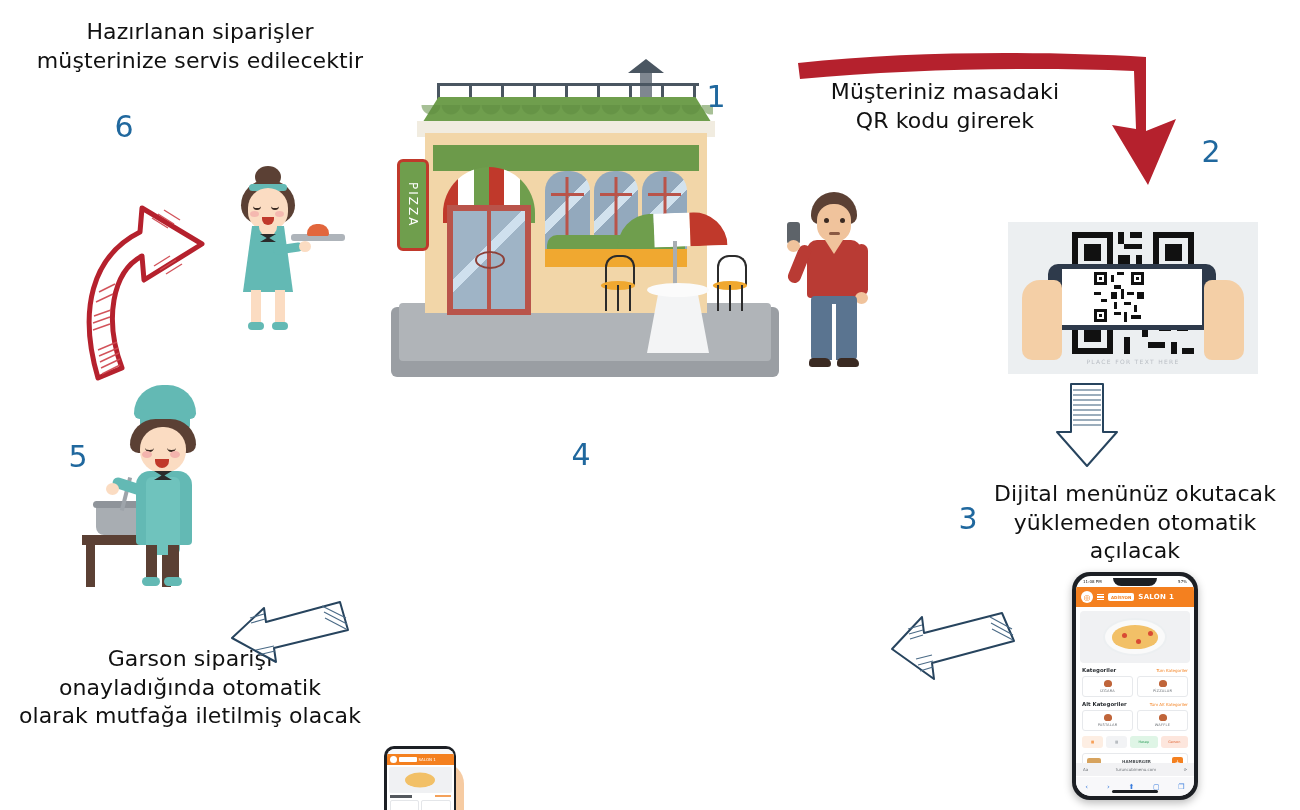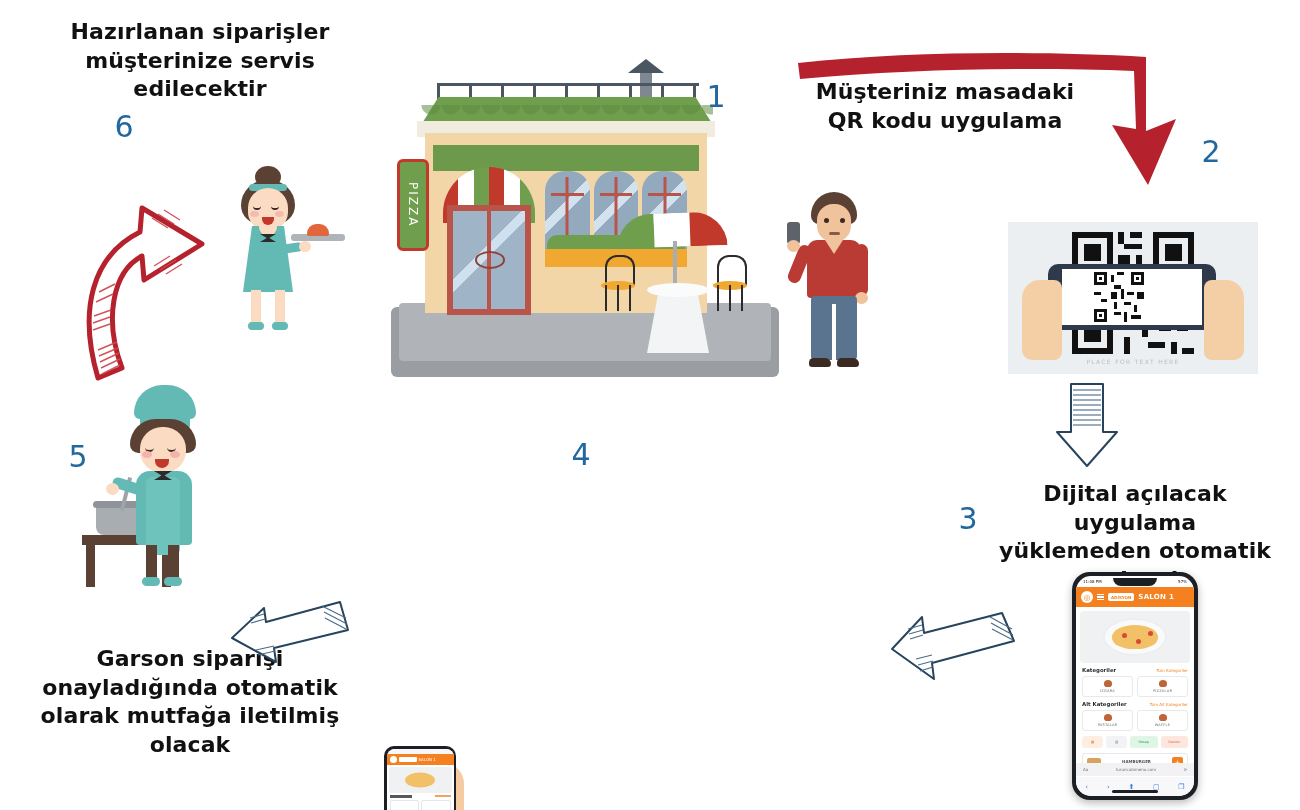--- a/index.html
+++ b/index.html
@@ -15,21 +15,21 @@
 
   
   .caption{
     font-family:"DejaVu Sans", sans-serif;
     color:#111111;
     font-size:22px;
     line-height:1.30;
     text-align:center;
     letter-spacing:.1px;
     white-space:pre-line;
-    font-weight:700;
+    font-weight:400;
   }
 
   
   .step{
     width:52px;height:52px;border-radius:50%;
     border:4px solid #1f6фb;
     border-color:#20689e;
     box-sizing:border-box;
     display:flex;align-items:center;justify-content:center;
     color:#20689e;
@@ -322,21 +322,21 @@
   </div>
   <div class="abs step" style="left:690px;top:70px;">1</div>
 
   <svg class="abs" style="left:790px;top:45px;" width="410" height="160">
     <g fill="#b5212d">
       <path d="M8 18 C 120 6, 250 6, 356 12 L 356 86 L 386 74 L 358 140 L 322 80 L 346 84 L 344 26
                C 240 22, 118 24, 10 34 Z"></path>
     </g>
   </svg>
   <div class="abs caption" style="left:800px;top:78px;width:290px;">Müşteriniz masadaki
-QR kodu uygulama</div>
+QR kodu girerek</div>
   <div class="abs step" style="left:1185px;top:125px;">2</div>
 
   <div class="abs" style="left:793px;top:192px;width:100px;height:180px;">
     <div class="m-hair"></div>
       <div class="m-face"></div>
     <div class="m-eye" style="left:31px;"></div>
       <div class="m-eye" style="left:47px;"></div>
     <div class="m-mouth"></div>
     <div class="m-shirt"></div>
       <div class="m-v"></div>
@@ -444,21 +444,21 @@
         <path d="M18 18 L 46 18"></path>
         <path d="M18 23 L 46 23"></path>
       <path d="M18 28 L 46 28"></path>
         <path d="M18 33 L 46 33"></path>
         <path d="M18 38 L 46 38"></path>
         <path d="M18 43 L 46 43"></path>
     </g>
   </svg>
 
   <div class="abs step" style="left:942px;top:492px;">3</div>
-  <div class="abs caption" style="left:980px;top:480px;width:310px;">Dijital açılacak uygulama
+  <div class="abs caption" style="left:980px;top:480px;width:310px;">Dijital menünüz okutacak
 yüklemeden otomatik
 açılacak</div>
 
   <div class="abs step" style="left:555px;top:428px;">4</div>
 
   <div class="abs step" style="left:52px;top:430px;">5</div>
   <div class="abs caption" style="left:5px;top:645px;width:370px;">Garson siparişi
 onayladığında otomatik
 olarak mutfağa iletilmiş olacak</div>
 

